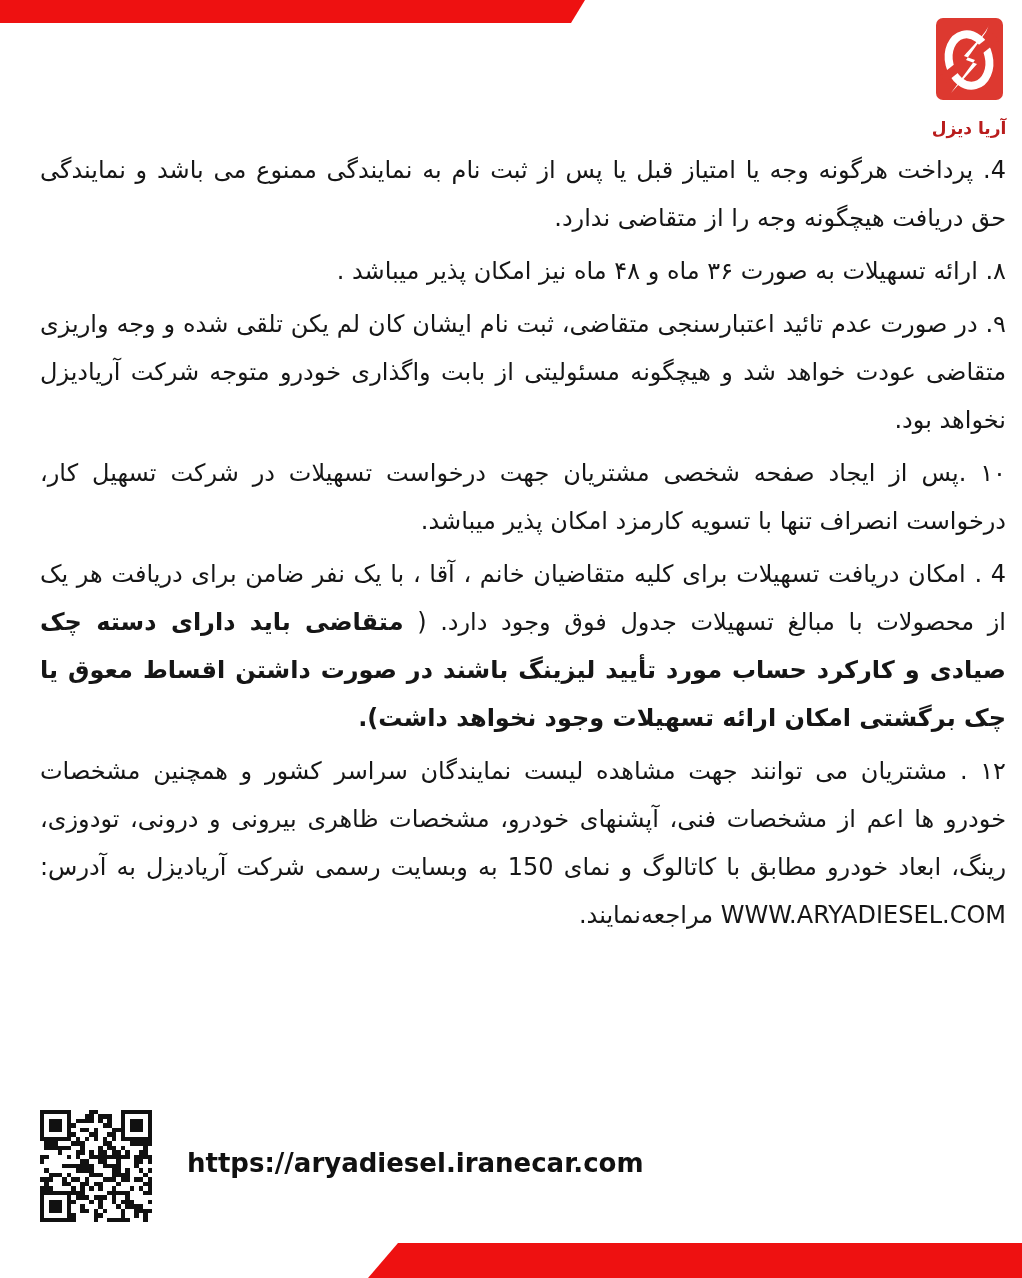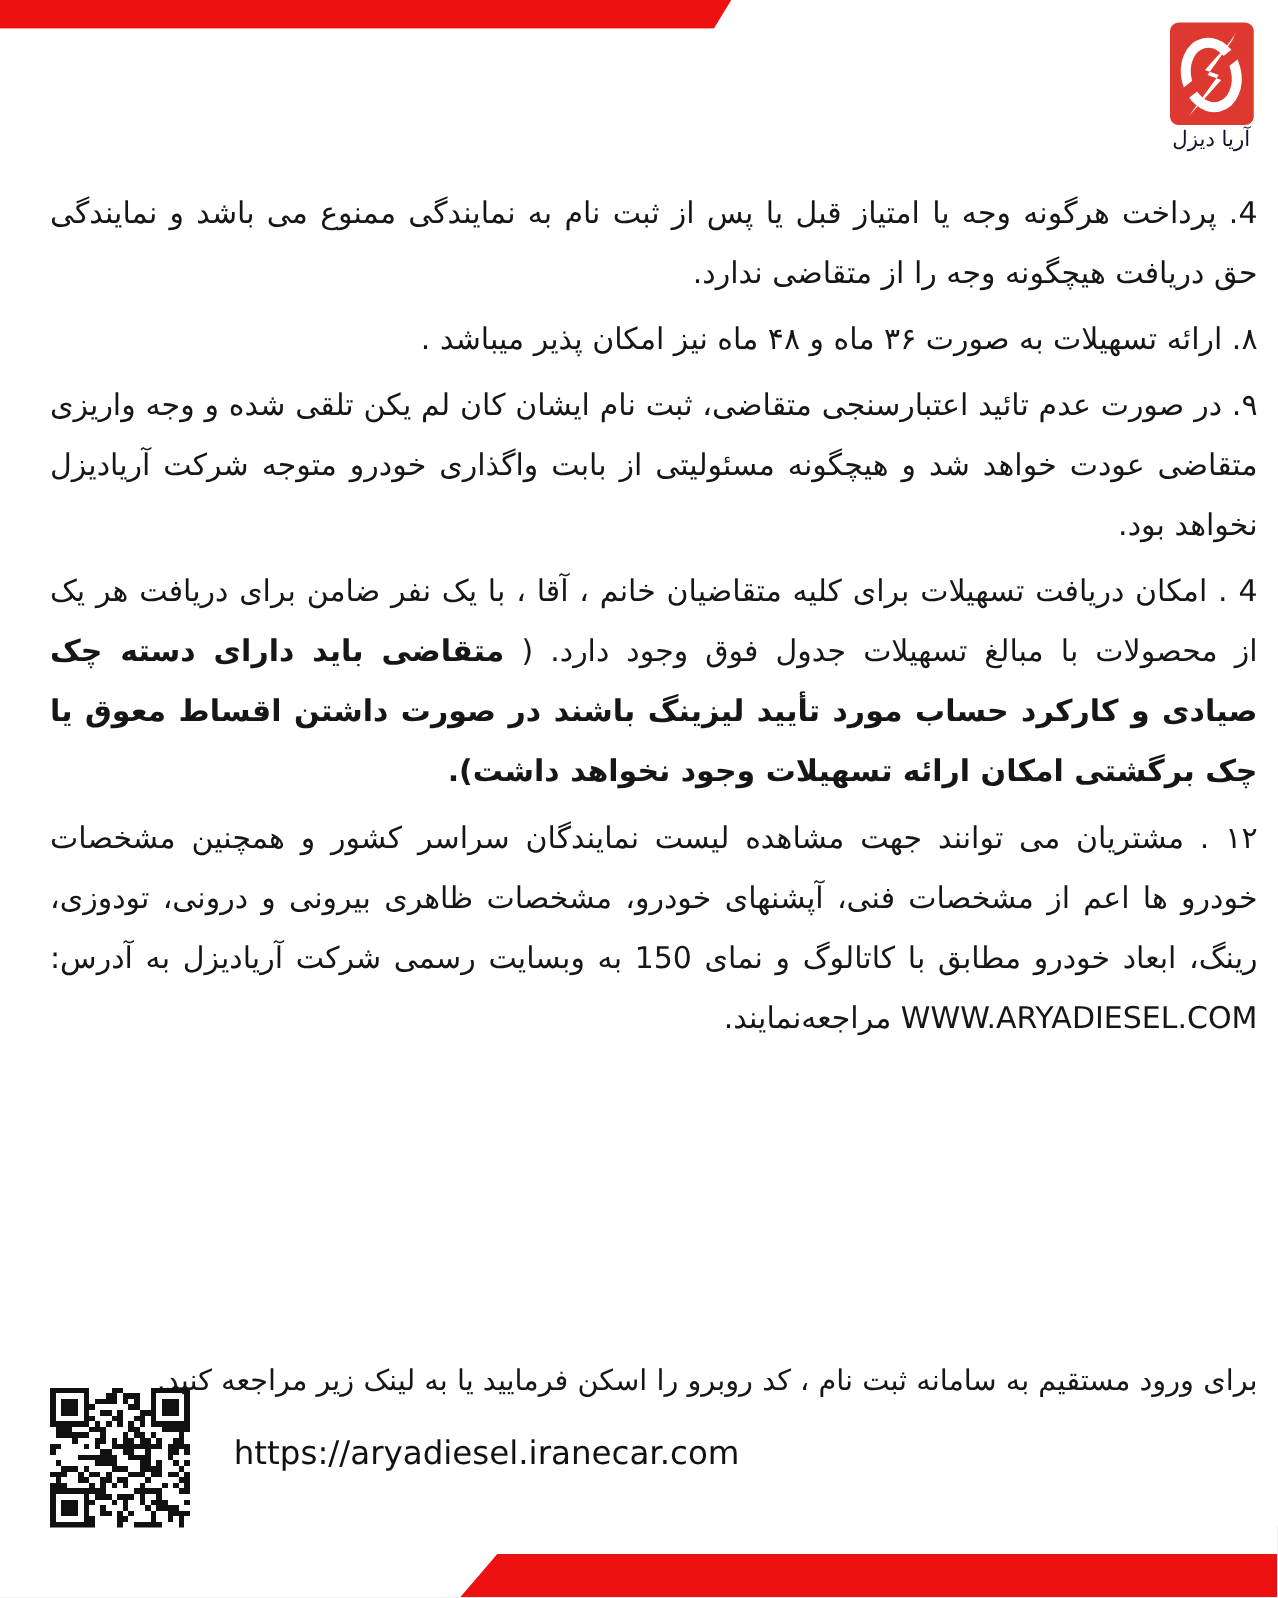--- a/index.html
+++ b/index.html
@@ -24,41 +24,41 @@
     clip-path:polygon(30px 0,654px 0,654px 35px,0 35px);
   }
   
   .logo{position:absolute;left:925px;top:18px;width:88px;text-align:center;}
   .logo-box{
     position:relative;margin:0 auto;width:67px;height:82px;
     background:var(--logo-red,#dd3930);border-radius:7px;
   }
   .logo-box svg{position:absolute;inset:0;width:100%;height:100%;}
   .logo-label{
-    margin-top:2px;font-size:17px;font-weight:normal;direction:rtl;
-    color:#0f172a;letter-spacing:0;white-space:nowrap;
+    margin-top:18px;font-size:17px;font-weight:bold;direction:rtl;
+    color:#b91c1c;letter-spacing:0;white-space:nowrap;
   }
   
   .terms{
     position:absolute;top:146px;left:40px;right:16px;
     direction:rtl;text-align:justify;
     font-size:24px;line-height:48px;
   }
   .terms p{margin:0 0 5px 0;}
   .terms b{font-weight:bold;}
   
   .footer-instruction{
     position:absolute;top:1088px;right:16px;left:170px;
     direction:rtl;text-align:right;white-space:nowrap;
     font-size:23px;line-height:34px;
   }
   .qr{position:absolute;left:40px;top:1110px;width:112px;height:112px;}
   .footer-link{
     position:absolute;left:187px;top:1148px;
-    font-size:26px;font-weight:normal;color:#111111;
+    font-size:26px;font-weight:bold;color:#111111;
     font-family:"DejaVu Sans","Liberation Sans",sans-serif;
   }
 </style>
 </head>
 <body>
 
 <div class="page">
 
   <div class="top-banner"></div>
 
@@ -70,25 +70,25 @@
         <path d="M53 7 C49 16 42 22 28 38 L39 42 L15 75 L41 46 L30 42 L50 14 Z" fill="#ffffff"></path>
       </svg>
     </div>
     <div class="logo-label">آریا دیزل</div>
   </div>
 
   <div class="terms">
     <p><span>4. پرداخت هرگونه وجه یا امتیاز قبل یا پس از ثبت نام به نمایندگی ممنوع می باشد و نمایندگی حق دریافت هیچگونه وجه را از متقاضی ندارد.</span></p>
     <p><span>۸. ارائه تسهیلات به صورت ۳۶ ماه و ۴۸ ماه نیز امکان پذیر میباشد .</span></p>
     <p><span>۹. در صورت عدم تائید اعتبارسنجی متقاضی، ثبت نام ایشان کان لم یکن تلقی شده و وجه واریزی متقاضی عودت خواهد شد و هیچگونه مسئولیتی از بابت واگذاری خودرو متوجه شرکت آریادیزل نخواهد بود.</span></p>
+    <p><span>۱۰ .پس از ایجاد صفحه شخصی مشتریان جهت درخواست تسهیلات در شرکت تسهیل کار، درخواست انصراف تنها با تسویه کارمزد امکان پذیر میباشد.</span></p>
     <p><span>4 . امکان دریافت تسهیلات برای کلیه متقاضیان خانم ، آقا ، با یک نفر ضامن برای دریافت هر یک از محصولات با مبالغ تسهیلات جدول فوق وجود دارد. ( </span><b>متقاضی باید دارای دسته چک صیادی و کارکرد حساب مورد تأیید لیزینگ باشند در صورت داشتن اقساط معوق یا چک برگشتی امکان ارائه تسهیلات وجود نخواهد داشت).</b></p>
     <p><span>۱۲ . مشتریان می توانند جهت مشاهده لیست نمایندگان سراسر کشور و همچنین مشخصات خودرو ها اعم از مشخصات فنی، آپشنهای خودرو، مشخصات ظاهری بیرونی و درونی، تودوزی، رینگ، ابعاد خودرو مطابق با کاتالوگ و نمای 150 به وبسایت رسمی شرکت آریادیزل به آدرس: WWW.ARYADIESEL.COM مراجعه‌نمایند.</span></p>
   </div>
 
-  <div class="footer-instruction">برای ورود مستقیم به سامانه ثبت نام ، کد روبرو را اسکن فرمایید یا به لینک زیر مراجعه کنید.</div>
 
   <svg class="qr" id="qr" viewBox="0 0 25 25" shape-rendering="crispEdges">
       <g fill="#111111">
         <rect x="0" y="0" width="1" height="1"></rect>
         <rect x="1" y="0" width="1" height="1"></rect>
         <rect x="2" y="0" width="1" height="1"></rect>
         <rect x="3" y="0" width="1" height="1"></rect>
         <rect x="4" y="0" width="1" height="1"></rect>
         <rect x="5" y="0" width="1" height="1"></rect>
         <rect x="6" y="0" width="1" height="1"></rect>

